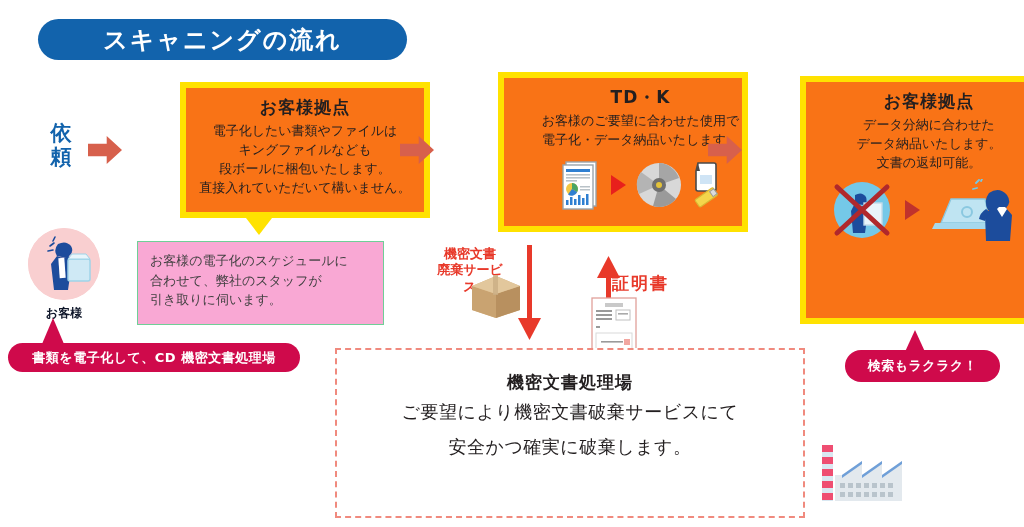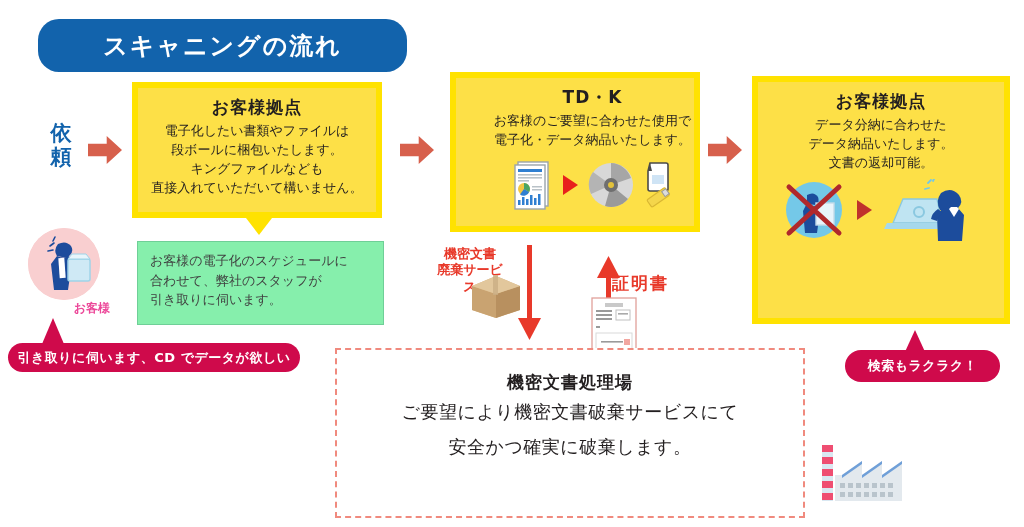--- a/index.html
+++ b/index.html
@@ -7,34 +7,35 @@
     width:1024px;height:527px;
     background:#ffffff;
     font-family:"DejaVu Sans","Liberation Sans",sans-serif;
     position:relative;overflow:hidden;
     color:#231f20;
   }
   .abs{position:absolute;}
 
   
   #title-banner{
-    left:38px;top:19px;width:369px;height:53px;
+    left:38px;top:19px;width:369px;height:41px;
     background:#1263ac;border-radius:21px;
     display:flex;align-items:center;justify-content:center;
   }
   #title-banner .t{
     color:#ffffff;font-size:24px;font-weight:bold;letter-spacing:2px;
   }
 
   
   .ybox{
-    border:6px solid #ffe200;background:#fde047;
+    border:6px solid #ffe200;background:#f97316;
     box-sizing:border-box;
     display:flex;flex-direction:column;align-items:center;
     text-align:center;
+    margin-left:48px;
   }
   .box-title{font-size:17px;font-weight:bold;margin:8px 0 3px 0;letter-spacing:1px;}
   .box-line{font-size:13px;line-height:1.45;letter-spacing:0px;white-space:nowrap;}
 
   #box-left{left:132px;top:82px;width:250px;height:136px;}
   #box-center{left:450px;top:72px;width:250px;height:160px;padding-left:35px;}
   #box-right{left:752px;top:76px;width:258px;height:248px;}
 
   
   #irai-label{
@@ -50,31 +51,31 @@
   #arrow-req{left:88px;top:136px;}
   #arrow-mid{left:400px;top:136px;}
   #arrow-right{left:708px;top:136px;}
 
   
   #avatar-wrap{left:18px;top:228px;width:92px;text-align:center;}
   #avatar-circle{
     width:72px;height:72px;border-radius:50%;
     background:#f9cfd0;margin:0 auto;position:relative;overflow:hidden;
   }
-  #avatar-label{font-size:12px;font-weight:bold;color:#ec4899;text-align:right;}
+  #avatar-label{font-size:12px;font-weight:bold;margin-top:5px;color:#0f172a;}
   #avatar-arrow{
     left:42px;top:318px;width:22px;height:26px;
     background:#cf0a4b;
     clip-path:polygon(50% 0%,100% 100%,0% 100%);
   }
 
   
   #green-box{
     left:137px;top:241px;width:247px;height:84px;
-    border:1.5px solid #6fcf97;background:#86efac;box-sizing:border-box;
+    border:1.5px solid #6fcf97;background:#f9a8d4;box-sizing:border-box;
     padding:9px 0 0 12px;
   }
   #green-box .gl{font-size:13px;line-height:1.5;color:#3f3f3f;letter-spacing:0;}
   #yellow-tri{
     left:246px;top:218px;width:26px;height:17px;
     background:#ffe200;clip-path:polygon(0% 0%,100% 0%,50% 100%);
   }
 
   
   .pill{
@@ -132,22 +133,22 @@
 
 <div class="abs" id="irai-label">
   <div>依</div>
   <div>頼</div>
 </div>
 <div class="abs r-arrow" id="arrow-req"></div>
 
 <div class="abs ybox" id="box-left">
   <div class="box-title">お客様拠点</div>
   <div class="box-line">電子化したい書類やファイルは</div>
+  <div class="box-line">キングファイルなども</div>
   <div class="box-line">段ボールに梱包いたします。</div>
-  <div class="box-line">キングファイルなども</div>
   <div class="box-line">直接入れていただいて構いません。</div>
 </div>
 
 <div class="abs" id="yellow-tri"></div>
 
 <div class="abs" id="green-box">
   <div class="gl">お客様の電子化のスケジュールに</div>
   <div class="gl">合わせて、弊社のスタッフが</div>
   <div class="gl">引き取りに伺います。</div>
 </div>
@@ -162,21 +163,21 @@
       <rect x="40" y="31" width="22" height="22" rx="2" fill="#cfe9f5" stroke="#9fd3e8" stroke-width="1.5"></rect>
       <path d="M40 31 l22 0 -4 -5 -14 0 z" fill="#e8f5fb" stroke="#9fd3e8" stroke-width="1"></path>
       <path d="M22 18 l4 -3 M20 23 l5 -1 M25 13 l2 -4" stroke="#1c4c9c" stroke-width="1.6" fill="none" stroke-linecap="round"></path>
     </svg>
   </div>
   <div id="avatar-label">お客様</div>
 </div>
 <div class="abs" id="avatar-arrow"></div>
 
 <div class="abs pill" id="pill-left">
-  <span>引き取りに伺います、CD でデータが欲しい</span>
+  <span>書類を電子化して、CD 機密文書処理場</span>
 </div>
 
 <div class="abs ybox" id="box-center">
   <div class="box-title">TD・K</div>
   <div class="box-line">お客様のご要望に合わせた使用で</div>
   <div class="box-line">電子化・データ納品いたします。</div>
 
   <div style="display:flex;align-items:center;gap:8px;margin-top:10px;">
 
     <svg width="40" height="50" viewBox="0 0 40 50">

